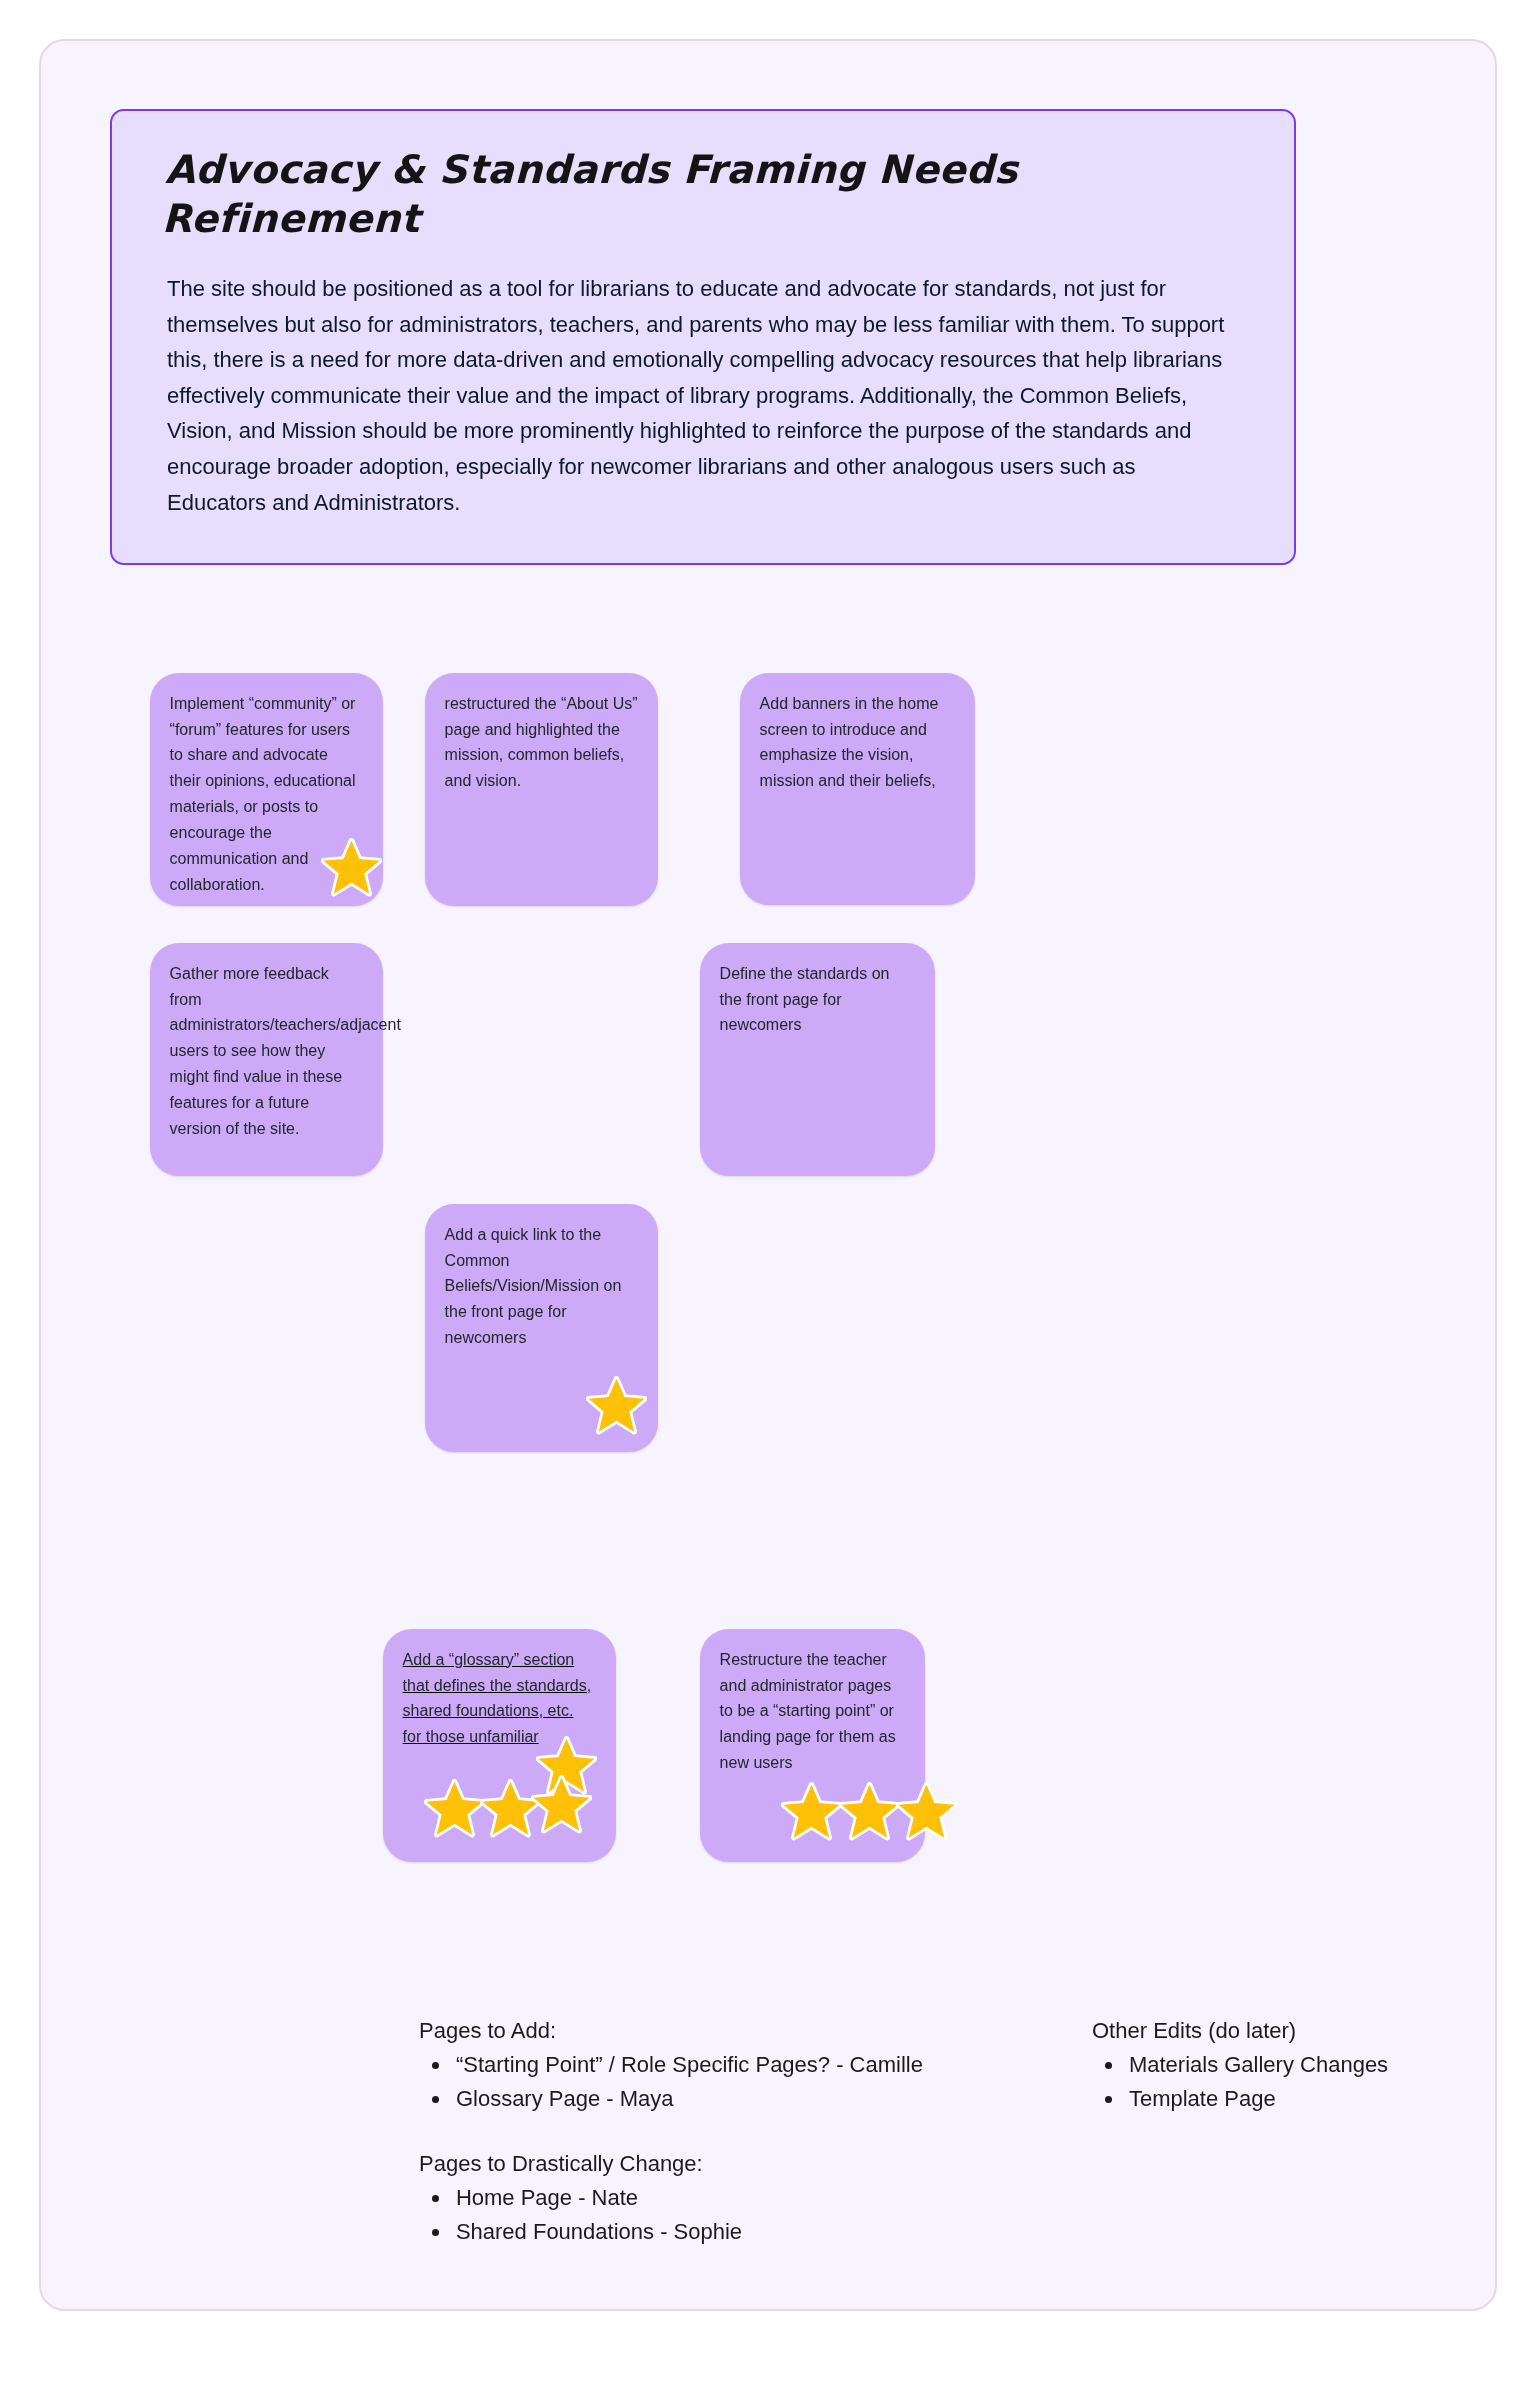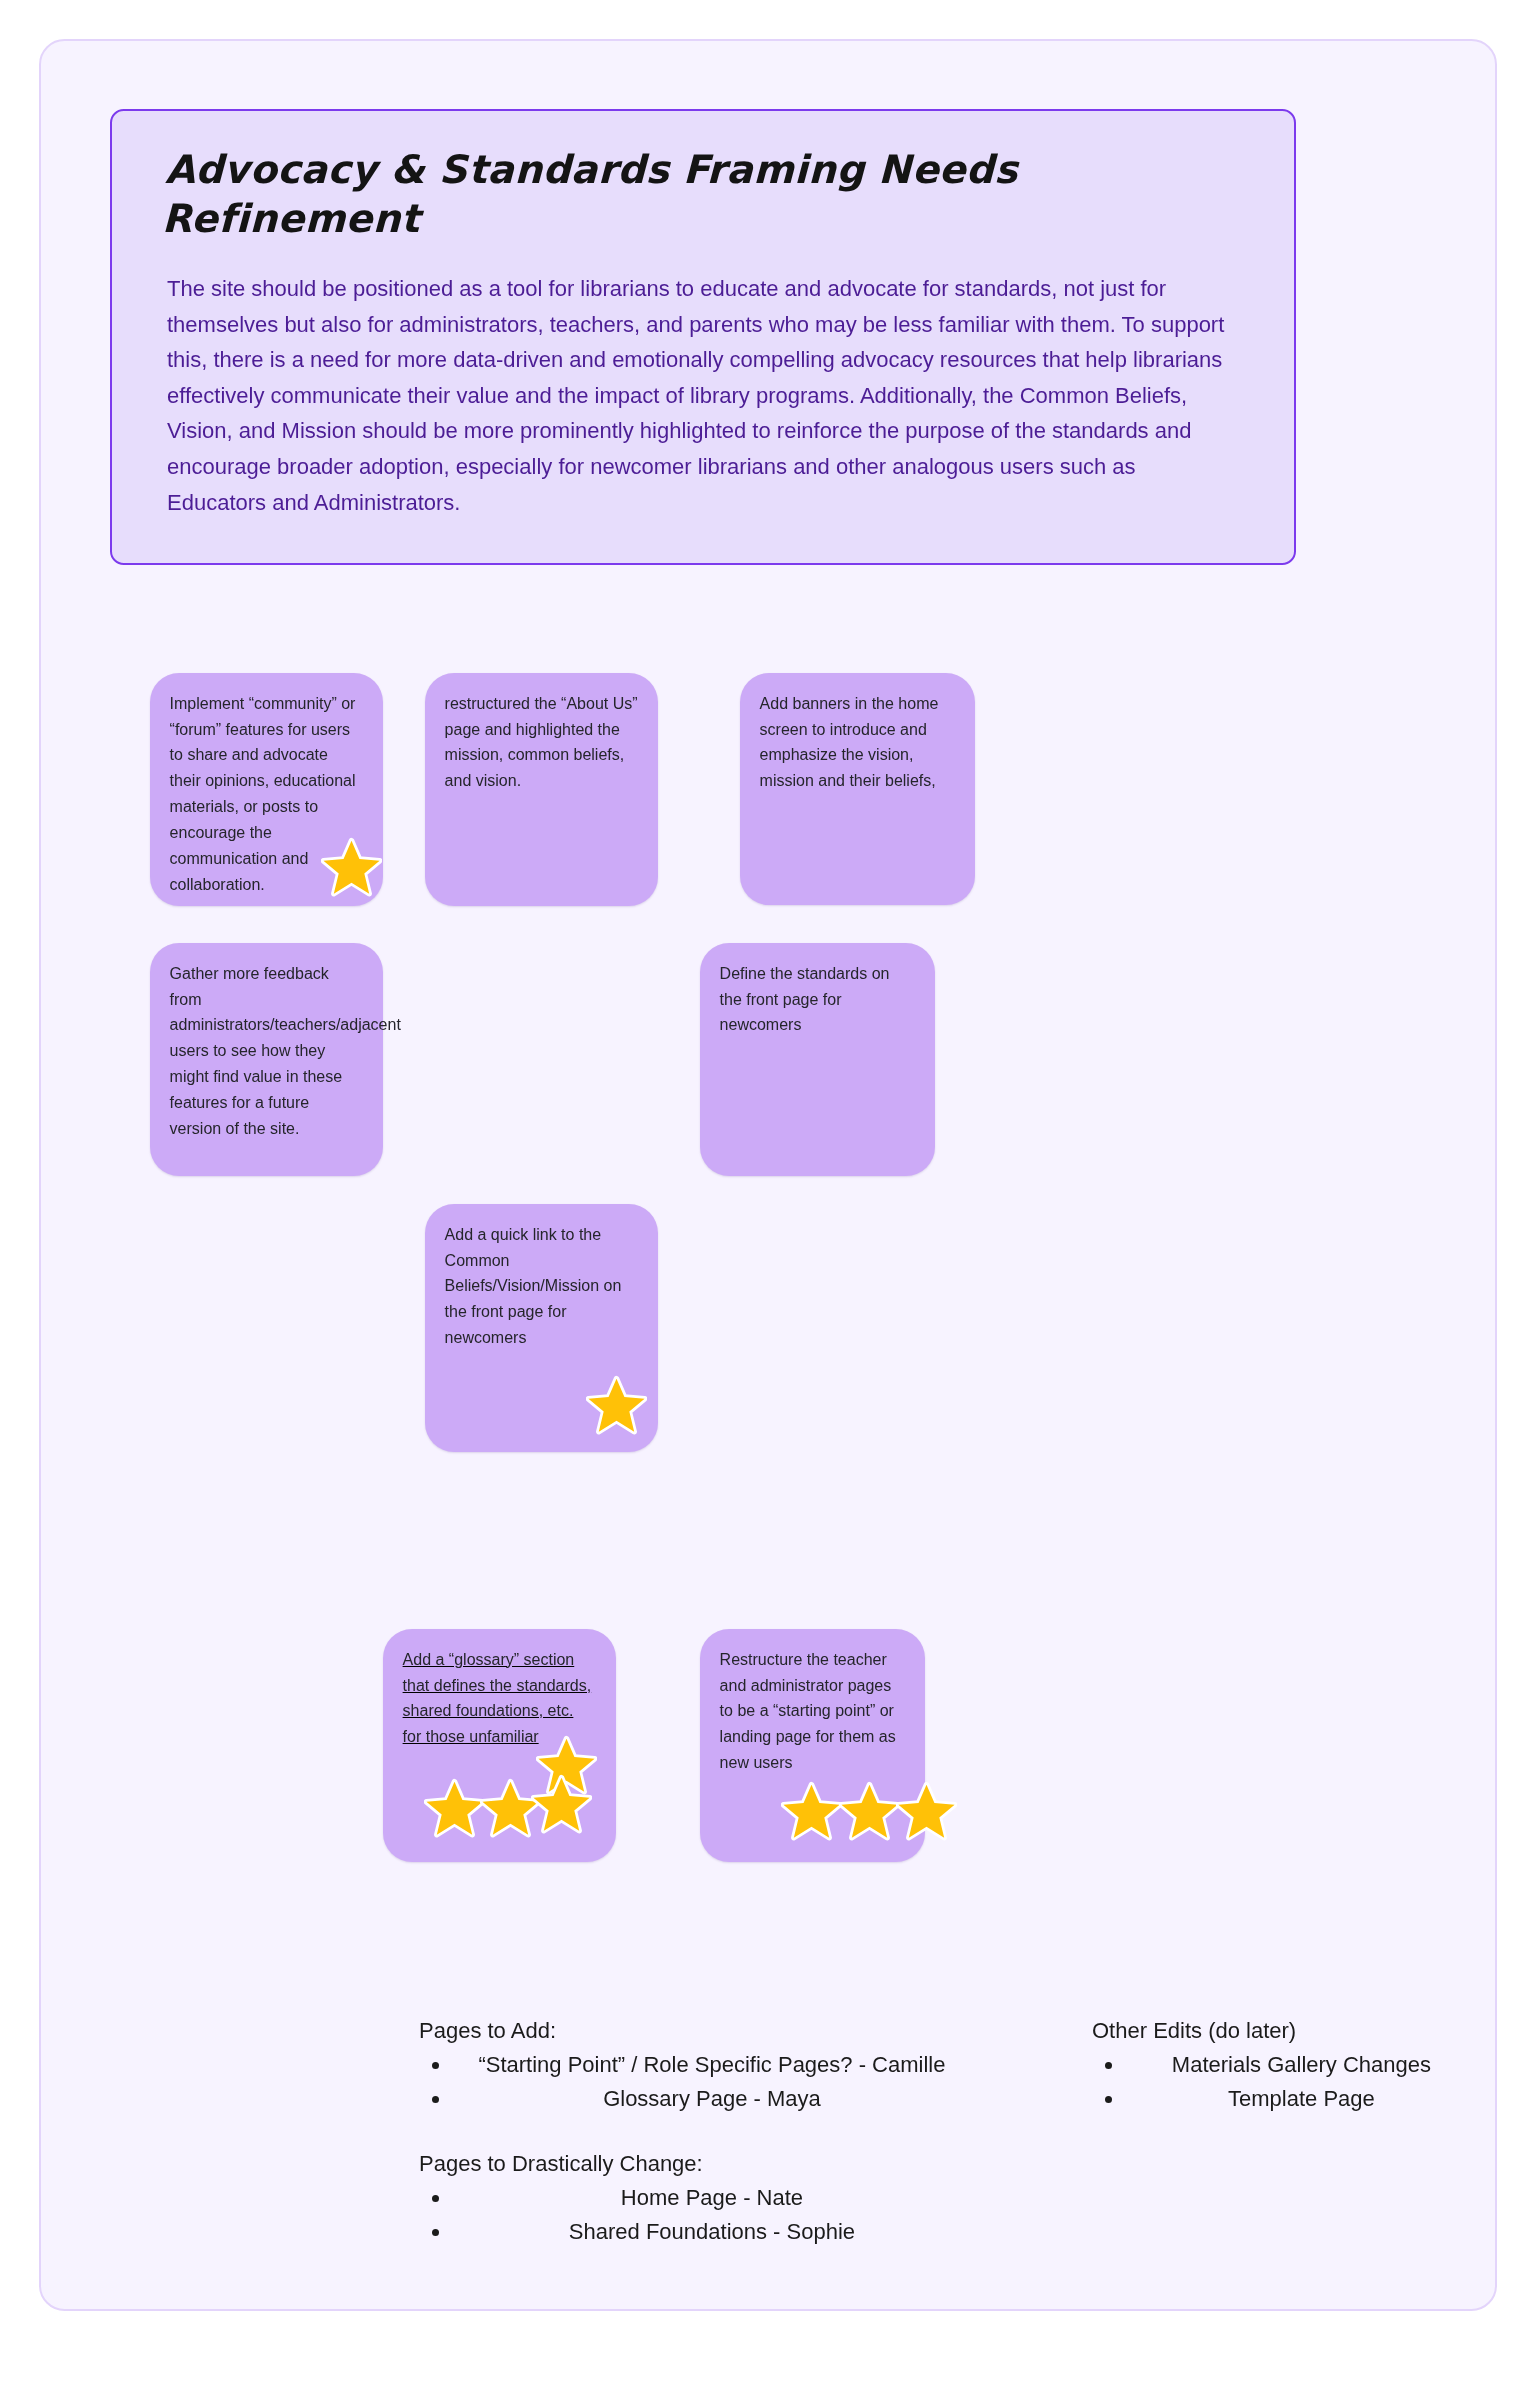--- a/index.html
+++ b/index.html
@@ -45,21 +45,21 @@
     font-style: italic;
     letter-spacing: 0.5px;
     color: #141414;
     margin: 0 0 27.4px 0;
     line-height: 1.25;
     transform: skewX(-4deg);
   }
   .callout-body {
     font-size: 22px;
     line-height: 1.62;
-    color: #4c1d95;
+    color: #0f172a;
     margin: 0;
     max-width: 1112px;
   }
 
   
   .note {
     position: absolute;
     box-sizing: border-box;
     background: #ccaaf7;
     padding: 17.6px 19.6px 15.7px 19.6px;
@@ -117,21 +117,20 @@
   .list-heading {
     margin: 0;
     font-weight: 400;
     font-size: 22px;
     line-height: 1.55;
   }
   .bullets {
     margin: 0 0 0 0;
     padding-left: 33px;
     list-style: disc;
-    text-align: center;
   }
   .bullets li {
     margin: 0;
     padding-left: 3.9px;
     line-height: 1.55;
   }
   .group-gap { height: 31px; }
 </style>
 </head>
 <body>

